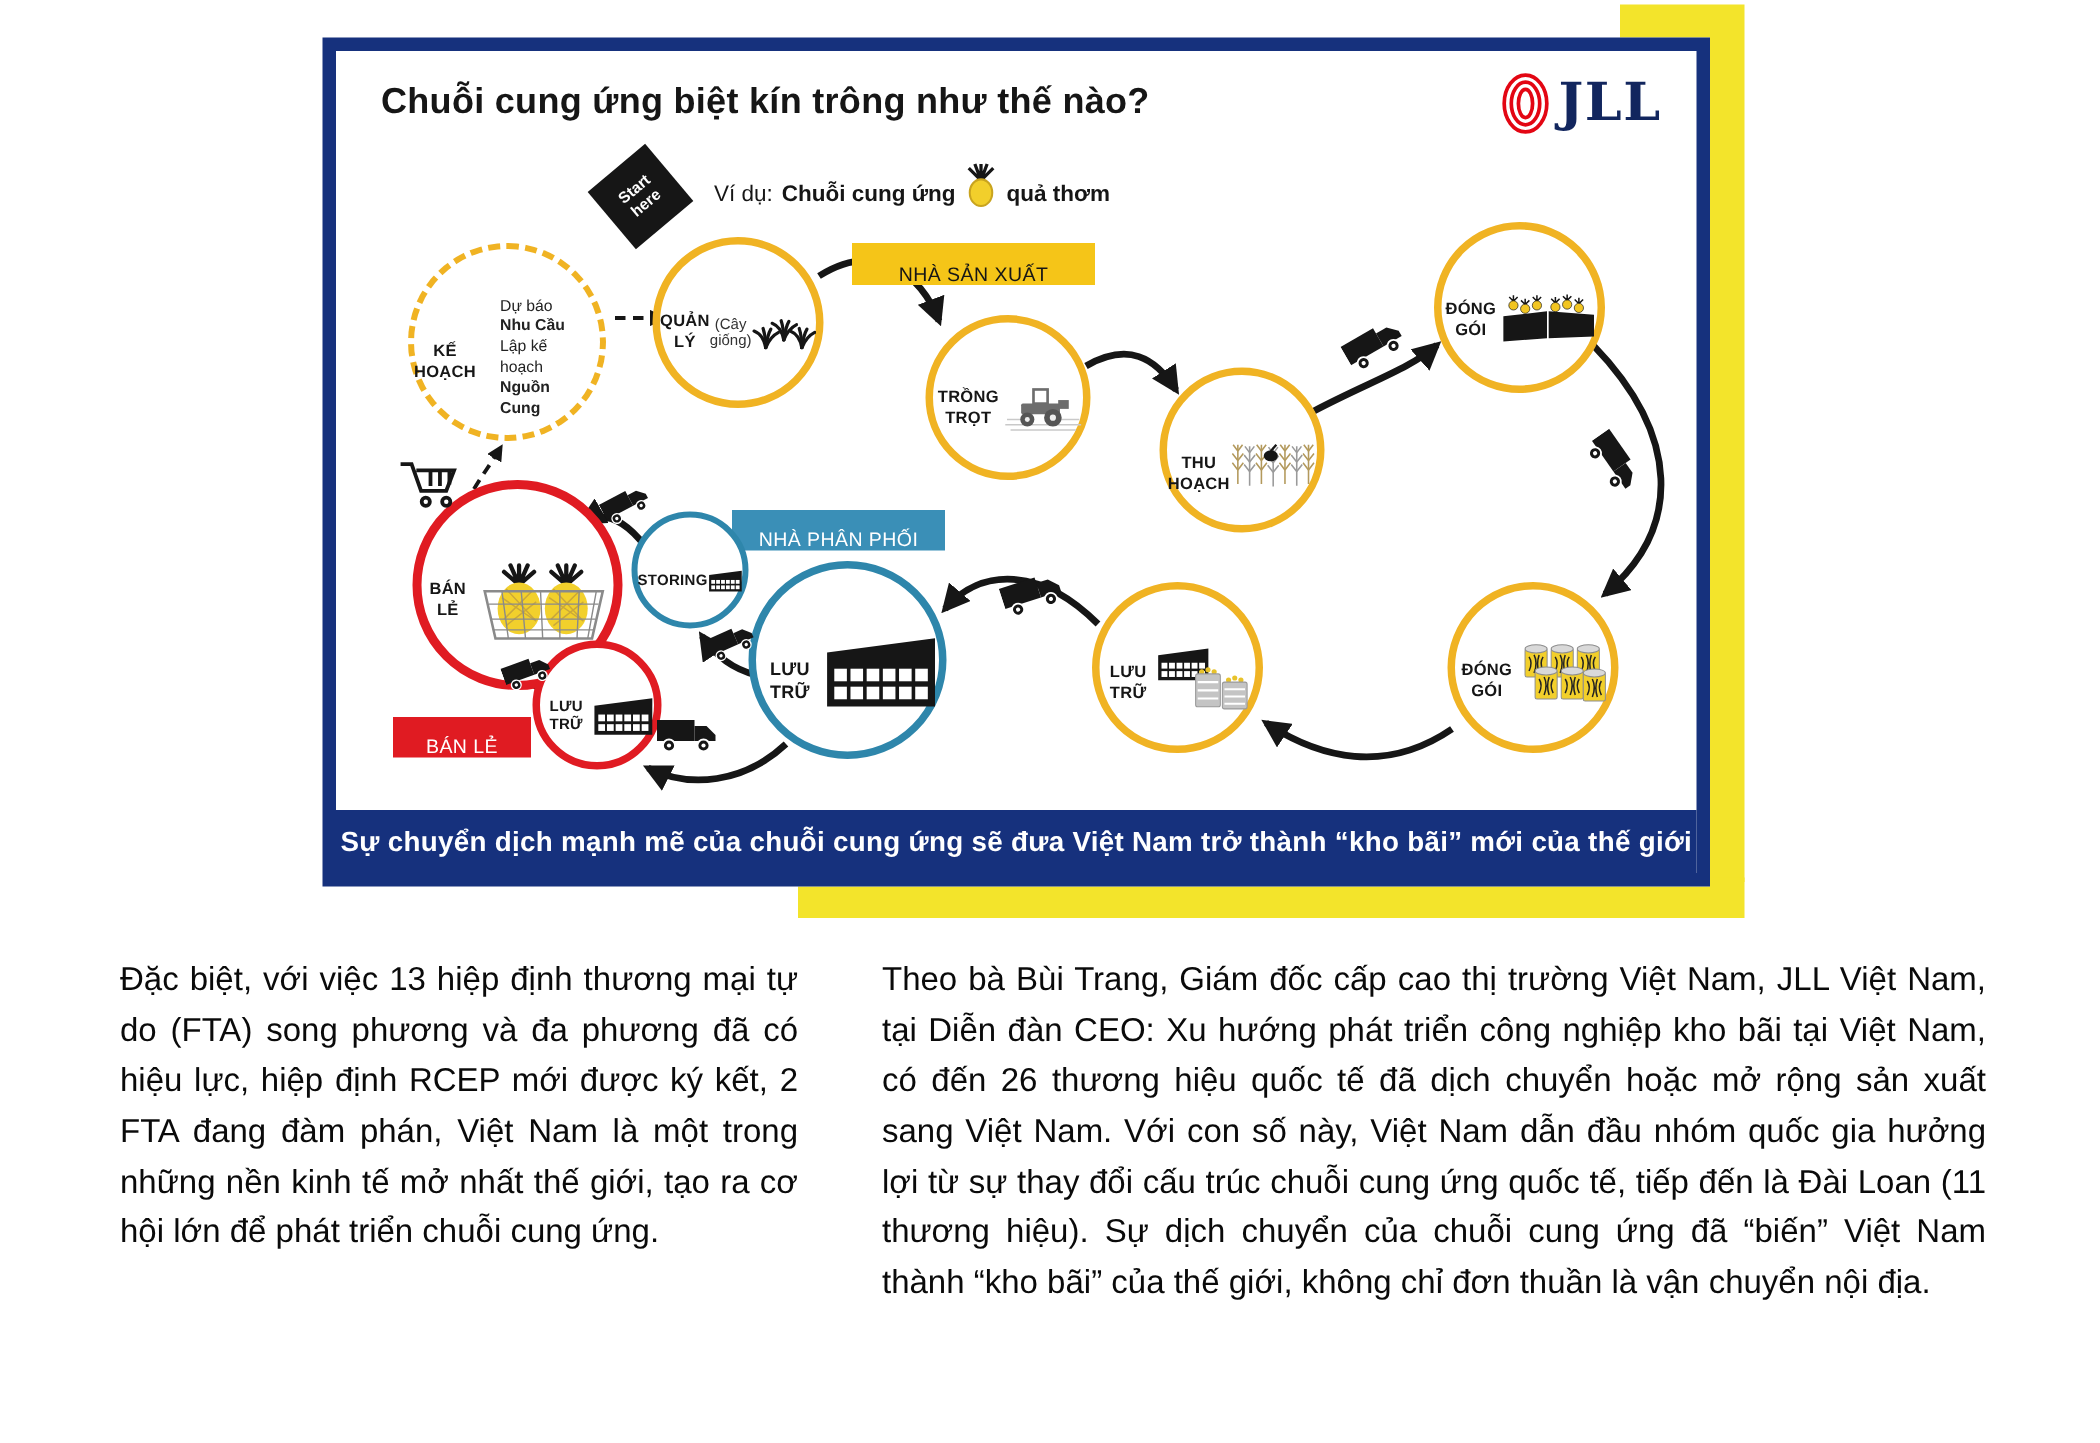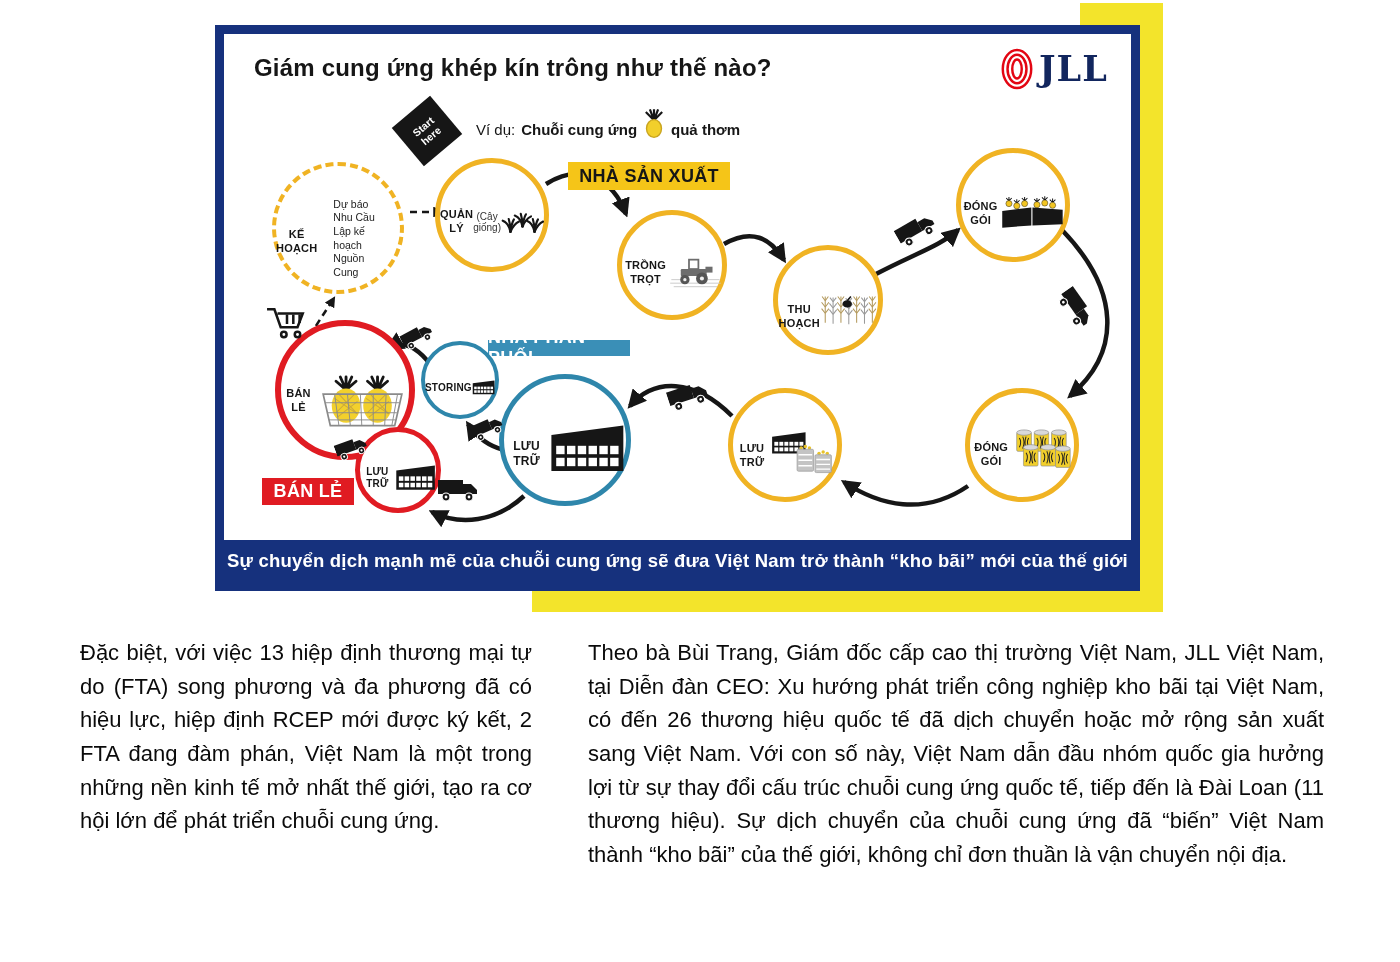--- a/index.html
+++ b/index.html
@@ -36,23 +36,23 @@
 
   .node{position:absolute;background:#fff;border-radius:50%;display:flex;
         align-items:center;text-align:center;padding-top:13px}
   .node .node-title{font-size:11px;font-weight:bold;color:#161616;line-height:1.2;letter-spacing:.2px}
   .node .node-sub{font-size:10px;color:#333}
   .gold{border:5px solid var(--gold)}
   .gold-dashed{border:4px dashed var(--gold)}
   .bluec{border:5px solid var(--blue)}
   .redc{border:5px solid var(--red)}
   .plan-lines{margin-top:8px;font-size:10.5px;color:#222;text-align:left;padding:0 16px;line-height:1.3}
-  .plan-lines .b{font-weight:normal}
-
-  .banner{position:absolute;display:flex;align-items:center;justify-content:center;font-weight:bold;font-size:18px;letter-spacing:.3px}
+  .plan-lines .b{font-weight:bold}
+
+  .banner{position:absolute;display:flex;align-items:flex-end;justify-content:center;font-weight:normal;font-size:13px;letter-spacing:.3px}
   .banner.producer{background:var(--goldbanner);color:#161616}
   .banner.distributor{background:#3a8fb7;color:#fff}
   .banner.retail{background:var(--red);color:#fff}
 
   .flow-svg{position:absolute;left:0;top:0;width:907px;height:506px;pointer-events:none}
   .flow{stroke:#161616;stroke-width:4.5;fill:none}
   .flow-dash{stroke:#161616;stroke-width:2.6;fill:none;stroke-dasharray:7 5}
 
   .truck{position:absolute;width:40px;height:24px}
   .cart{position:absolute;width:42px;height:34px}
@@ -120,21 +120,21 @@
 </svg>
 
 <div class="stage">
 
   <div class="accent-v"></div>
   <div class="accent-h"></div>
 
   <div class="card">
     <div class="card-inner">
 
-      <div class="info-title">Giám cung ứng khép kín trông như thế nào?</div>
+      <div class="info-title">Chuỗi cung ứng biệt kín trông như thế nào?</div>
 
       <div class="jll">
         <svg width="36" height="42" viewBox="0 0 38 42">
           <g fill="none" stroke="#e30613" stroke-width="2.6">
             <ellipse cx="19" cy="21" rx="5" ry="10"></ellipse>
               <ellipse cx="19" cy="21" rx="10" ry="15"></ellipse>
               <ellipse cx="19" cy="21" rx="15" ry="20"></ellipse>
           </g>
         </svg>
         <span class="jll-text">JLL</span>
@@ -263,21 +263,21 @@
             <path d="M40 36 h20 M40 44 h20 M40 52 h20" stroke="#fff" stroke-width="2"></path>
             <circle cx="70" cy="34" r="2.5" fill="#e8c22a"></circle>
               <circle cx="76" cy="32" r="2.5" fill="#e8c22a"></circle>
               <circle cx="82" cy="34" r="2.5" fill="#e8c22a"></circle>
             <rect x="64" y="36" width="24" height="26" rx="2" fill="#c4c4c4" stroke="#999"></rect>
             <path d="M66 43 h20 M66 50 h20 M66 57 h20" stroke="#fff" stroke-width="2"></path>
           </g>
         </svg>
       </div>
 
-      <div class="banner distributor" style="left:264px;top:306px;width:142px;height:16px">
+      <div class="banner distributor" style="left:264px;top:306px;width:142px;height:27px">
         <span>NHÀ PHÂN PHỐI</span>
       </div>
 
       <div class="node bluec" style="left:275px;top:340px;width:132px;height:132px">
         <div class="node-title" style="margin-top:14px;font-size:12px">LƯU TRỮ</div>
         <svg width="96" height="62" viewBox="0 0 64 44">
           <use href="#sym-warehouse" width="64" height="44"></use>
         </svg>
       </div>
 

